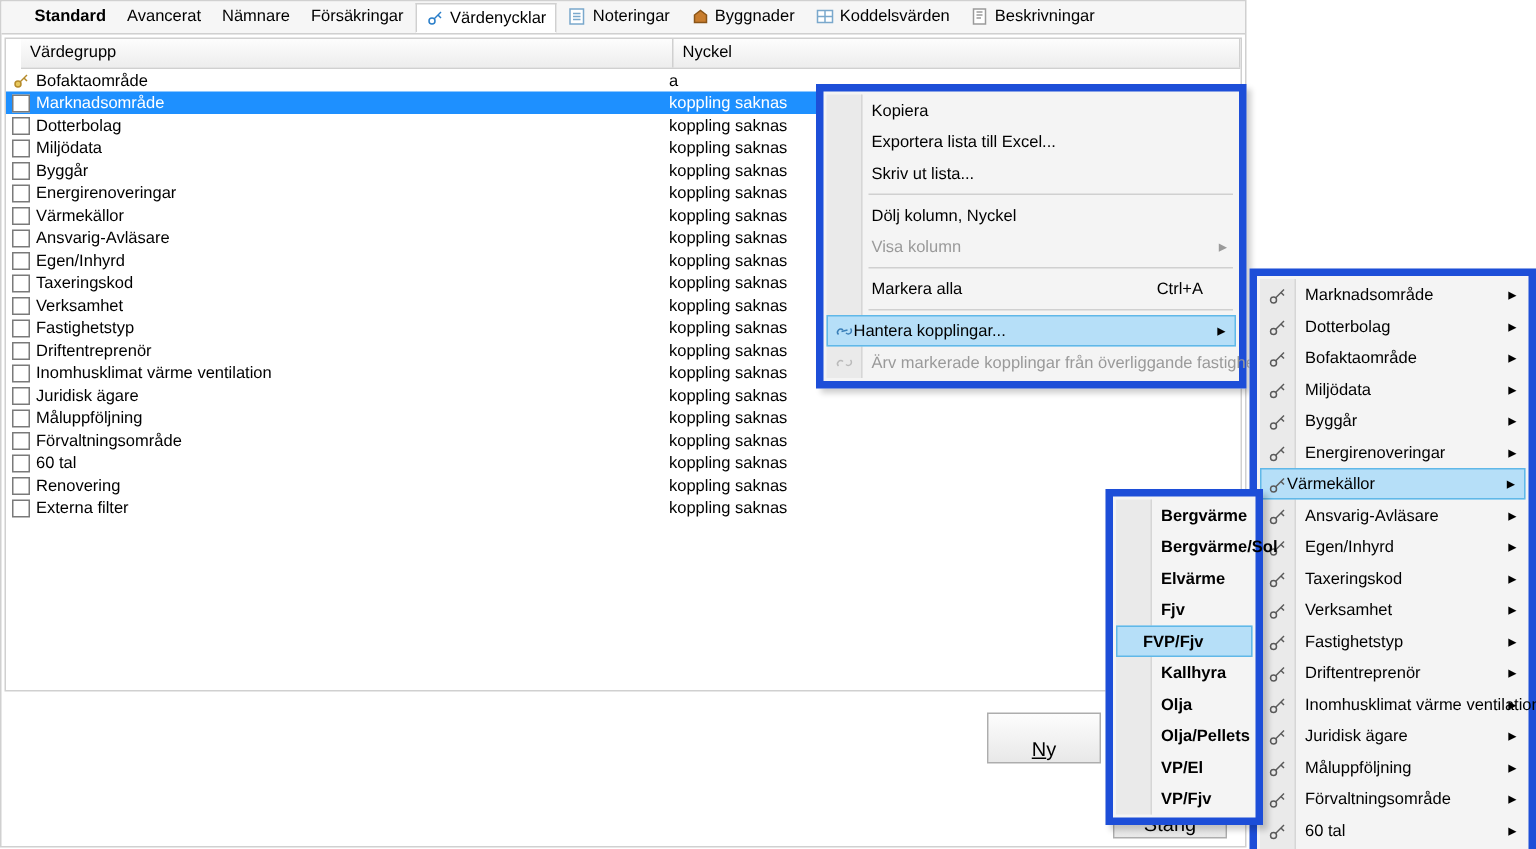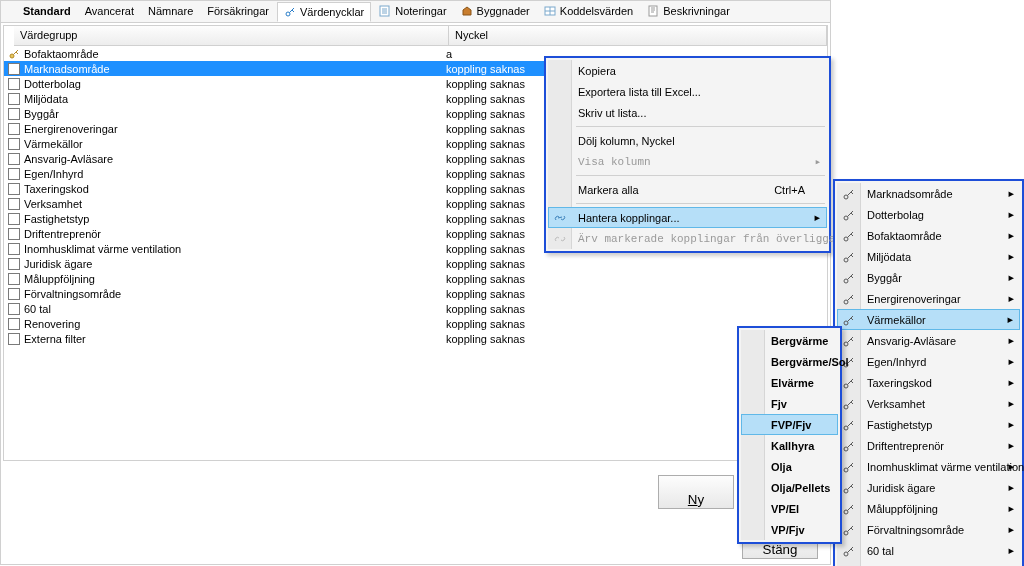--- a/index.html
+++ b/index.html
@@ -27,25 +27,25 @@
   .cell-ny { flex: 1; padding-left: 6px; }
   .chk { width: 12px; height: 12px; border: 1px solid #7a7a7a; background:#fff; display:inline-block; flex:0 0 12px; }
   .row-icon { width: 12px; height: 12px; display:inline-flex; align-items:center; justify-content:center; flex:0 0 12px; }
   
   .button-row { display:flex; gap:8px; justify-content:flex-end; padding: 14px 10px 0 0; }
   .btn { min-width: 76px; height: 24px; background: linear-gradient(#fdfdfd, #e8e8e8); border: 1px solid #adadad; padding: 16px 10px; cursor:pointer; }
   
   .close-row { display:flex; justify-content:flex-end; padding: 16px 10px 0 0; }
   
   
-  .menu { position: absolute; background: #f4f4f4; border: 2px solid #1d4ed8; box-shadow: 3px 3px 4px rgba(0,0,0,0.2); padding: 2px; }
+  .menu { position: absolute; background: #f4f4f4; border: 5px solid #1d4ed8; box-shadow: 3px 3px 4px rgba(0,0,0,0.2); padding: 2px; }
   .menu-left-strip { position:absolute; left:2px; top:2px; bottom:2px; width:24px; background:#eaeaea; border-right:1px solid #d6d6d6; }
   .mi { position:relative; display:flex; align-items:center; height:21px; padding: 0 22px 0 30px; white-space:nowrap; cursor:pointer; }
-  .mi.disabled { color:#9a9a9a; cursor:default;font-family:Liberation Mono, monospace; }
-  .mi.highlight { background:#b6dff8; border:1px solid #60b8e8; padding: 0 21px 0 29px; }
+  .mi.disabled { color:#9a9a9a; cursor:default; }
+  .mi.highlight { background:#b6dff8; border:1px solid #60b8e8; padding: 0 21px 0 17px; }
   .mi.highlight .mi-icon { left:3px; }
   .mi-icon { position:absolute; left:4px; width:16px; height:16px; display:flex; align-items:center; justify-content:center; }
   .mi .shortcut { position:absolute; right: 22px; }
   .mi .arrow { position:absolute; right:6px; }
   .sep { height:1px; background:#d0d0d0; margin: 3px 2px 3px 28px; }
   
   .menu1 { left: 544px; top: 56px; width: 287px; }
   .menu2 { left: 833px; top: 179px; width: 191px; }
   .menu3 { left: 737px; top: 326px; width: 105px; font-weight: bold; }
   

